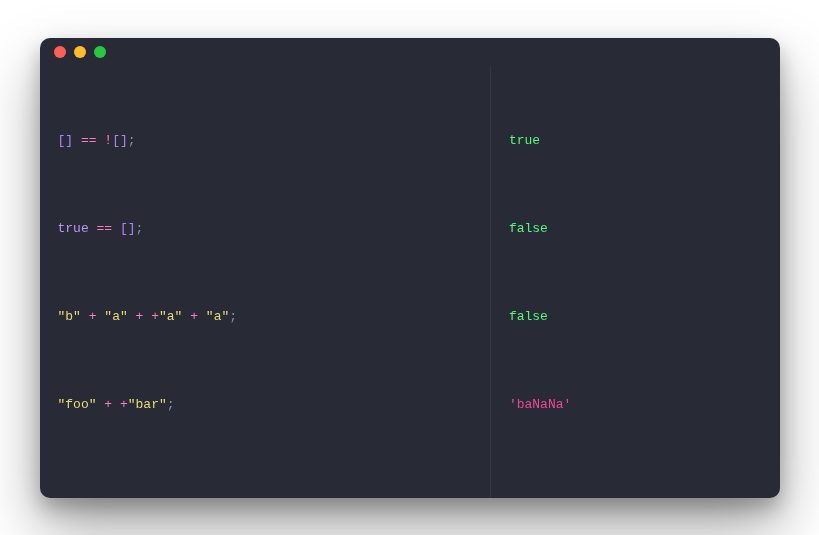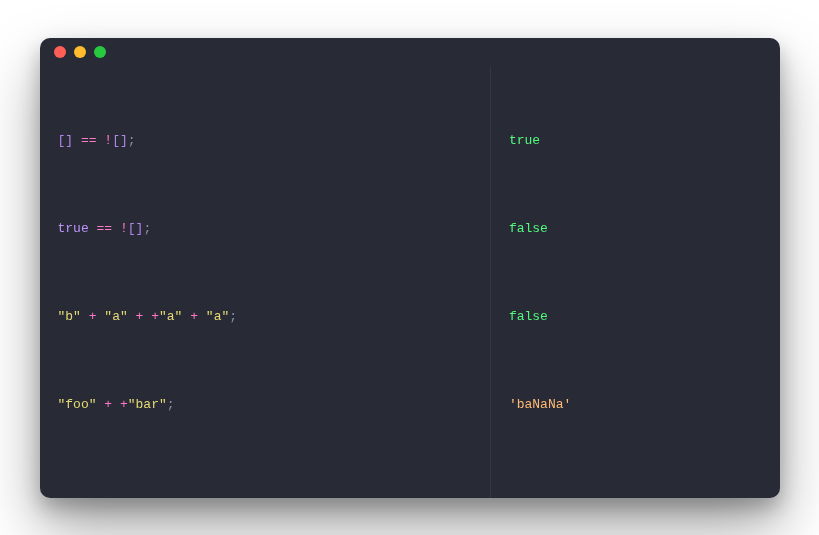--- a/index.html
+++ b/index.html
@@ -78,39 +78,39 @@
     margin-bottom: 14px;
   }
 
   
   .tok-op     { color: #ff79c6; }  
   .tok-punct  { color: #b084eb; }  
   .tok-bool   { color: #bd93f9; }  
   .tok-str    { color: #e6db74; }  
   .tok-semi   { color: #8a8fa7; }  
   .res-bool   { color: #50fa7b; }  
-  .res-str    { color: #fdba74; }  
+  .res-str    { color: #ec4899; }  
 </style>
 </head>
 <body>
 
 <div class="stage">
   <div class="window">
 
     <div class="titlebar">
       <span class="tl-dot tl-red"></span>
       <span class="tl-dot tl-yellow"></span>
       <span class="tl-dot tl-green"></span>
     </div>
 
     <div class="panes">
 
       <div class="pane pane-left">
         <div class="code-row"><span class="tok-punct">[]</span><span> </span><span class="tok-op">==</span><span> </span><span class="tok-op">!</span><span class="tok-punct">[]</span><span class="tok-semi">;</span></div>
-        <div class="code-row"><span class="tok-bool">true</span><span> </span><span class="tok-op">==</span><span> </span><span class="tok-op">!</span><span class="tok-punct">[]</span><span class="tok-semi">;</span></div>
+        <div class="code-row"><span class="tok-bool">true</span><span> </span><span class="tok-op">==</span><span> </span><span class="tok-punct">[]</span><span class="tok-semi">;</span></div>
         <div class="code-row"><span class="tok-str">"b"</span><span> </span><span class="tok-op">+</span><span> </span><span class="tok-str">"a"</span><span> </span><span class="tok-op">+</span><span> </span><span class="tok-op">+</span><span class="tok-str">"a"</span><span> </span><span class="tok-op">+</span><span> </span><span class="tok-str">"a"</span><span class="tok-semi">;</span></div>
         <div class="code-row"><span class="tok-str">"foo"</span><span> </span><span class="tok-op">+</span><span> </span><span class="tok-op">+</span><span class="tok-str">"bar"</span><span class="tok-semi">;</span></div>
         
       </div>
 
       <div class="pane pane-right">
         <div class="code-row"><span class="res-bool">true</span></div>
         <div class="code-row"><span class="res-bool">false</span></div>
         <div class="code-row"><span class="res-bool">false</span></div>
         <div class="code-row"><span class="res-str">'baNaNa'</span></div>

